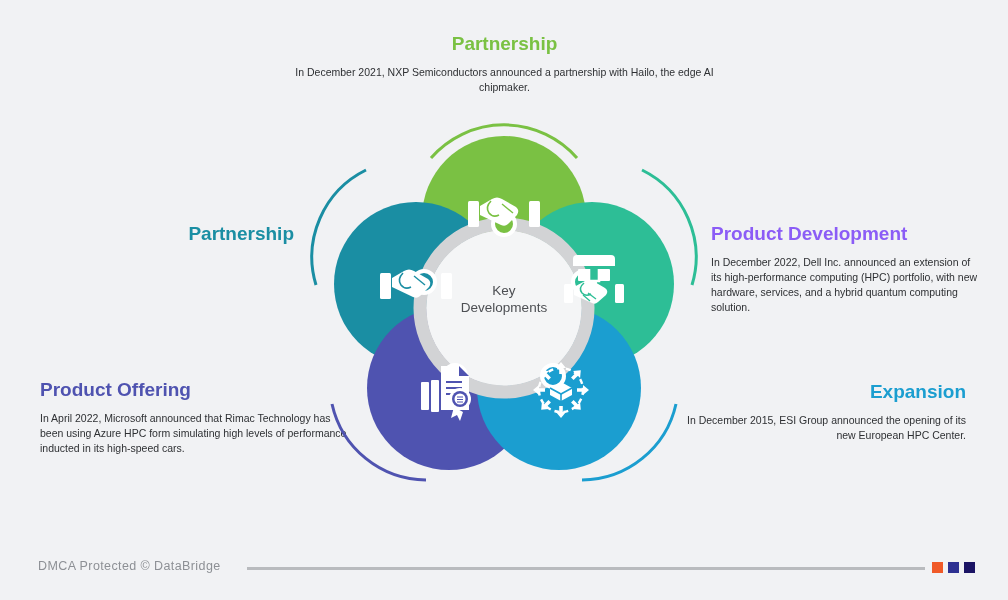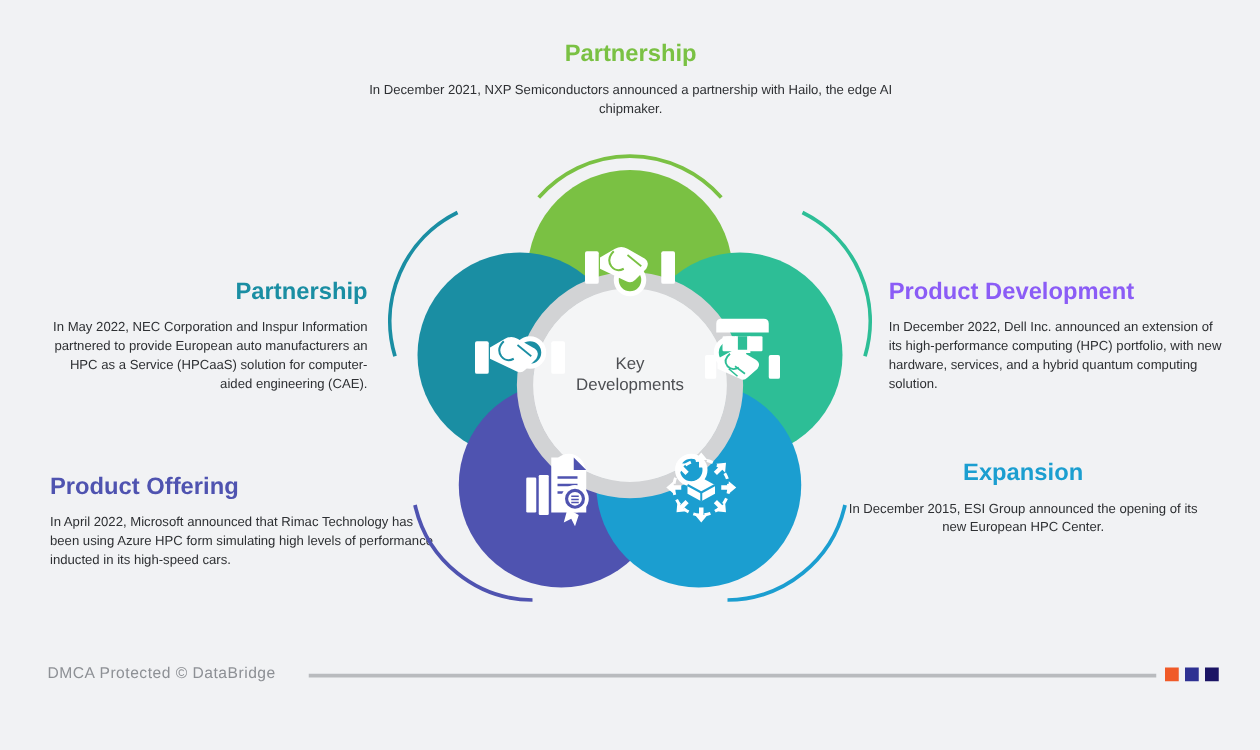--- a/index.html
+++ b/index.html
@@ -18,34 +18,34 @@
     margin-bottom: 9px;
   }
   .block .body {
     font-size: 10.5px; color: #2e3033; line-height: 1.45;
   }
 
   .blk-top    { left: 277px; top: 33px;  width: 455px; text-align: center; }
   .blk-left   { left: 33px;  top: 223px; width: 261px; text-align: right; }
   .blk-right  { left: 711px; top: 223px; width: 272px; text-align: left; }
   .blk-bleft  { left: 40px;  top: 379px; width: 310px; text-align: left; }
-  .blk-bright { left: 671px; top: 368px; width: 295px; text-align: center; }
+  .blk-bright { left: 671px; top: 381px; width: 295px; text-align: right; }
 
   
   #wheel { position: absolute; left: 304px; top: 108px; width: 400px; height: 400px; }
   #wheel svg { display: block; width: 400px; height: 400px; overflow: visible; }
 
   .hub-label {
     position: absolute; left: 145px; top: 175px; width: 110px;
     text-align: center; font-size: 13.5px; font-weight: normal;
     color: #4d4f53; line-height: 1.25;
   }
 
   
-  #footer { position: absolute; left: 0; top: 524px; width: 927px; height: 44px; text-decoration: underline; }
+  #footer { position: absolute; left: 0; top: 552px; width: 927px; height: 44px; text-decoration: underline; }
   #footer .credit {
     position: absolute; left: 38px; top: 7px;
     font-size: 12.5px; color: #8d9095; letter-spacing: .4px;
   }
   #footer .rule {
     position: absolute; left: 247px; top: 15px; width: 678px; height: 3px;
     background: #b9bbbe;
   }
   #footer .swatches {
     position: absolute; left: 932px; top: 10px;
@@ -58,21 +58,20 @@
 
 <div id="stage">
 
   <div class="block blk-top">
     <div class="heading" style="color: rgb(122, 193, 67);">Partnership</div>
     <div class="body">In December 2021, NXP Semiconductors announced a partnership with Hailo, the edge AI chipmaker.</div>
   </div>
 
   <div class="block blk-left">
     <div class="heading" style="color: rgb(26, 142, 163);">Partnership</div>
-    <div class="body">In May 2022, NEC Corporation and Inspur Information partnered to provide European auto manufacturers an HPC as a Service (HPCaaS) solution for computer-aided engineering (CAE).</div>
   </div>
 
   <div class="block blk-right">
     <div class="heading" style="color: #8b5cf6;">Product Development</div>
     <div class="body">In December 2022, Dell Inc. announced an extension of its high-performance computing (HPC) portfolio, with new hardware, services, and a hybrid quantum computing solution.</div>
   </div>
 
   <div class="block blk-bleft">
     <div class="heading" style="color: rgb(79, 83, 176);">Product Offering</div>
     <div class="body">In April 2022, Microsoft announced that Rimac Technology has been using Azure HPC form simulating high levels of performance inducted in its high-speed cars.</div>

